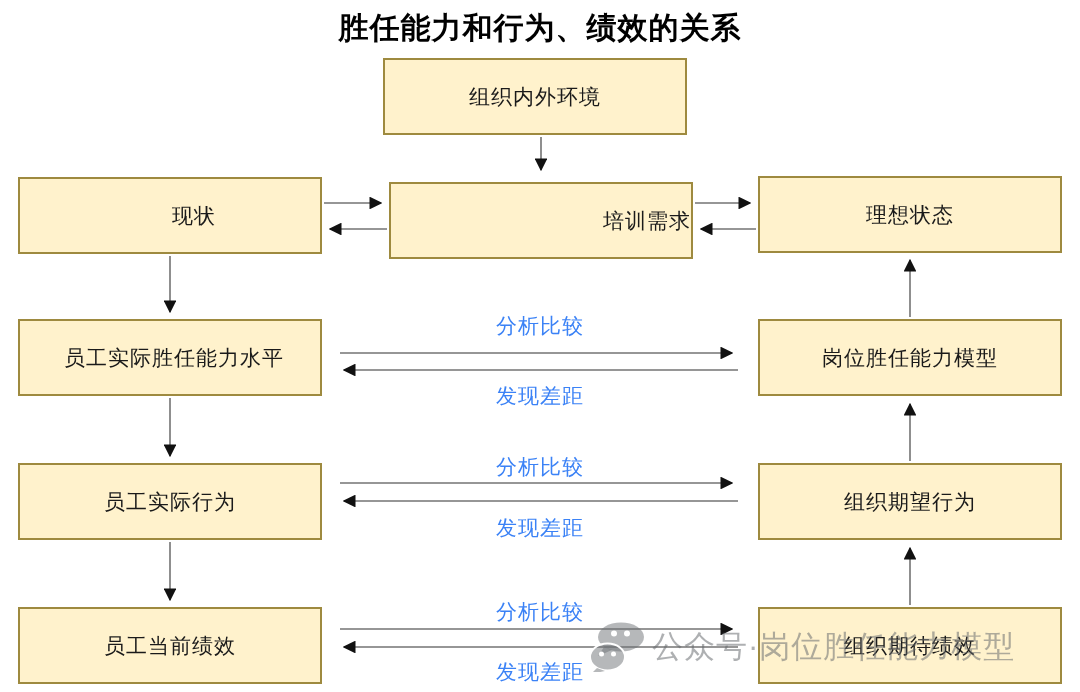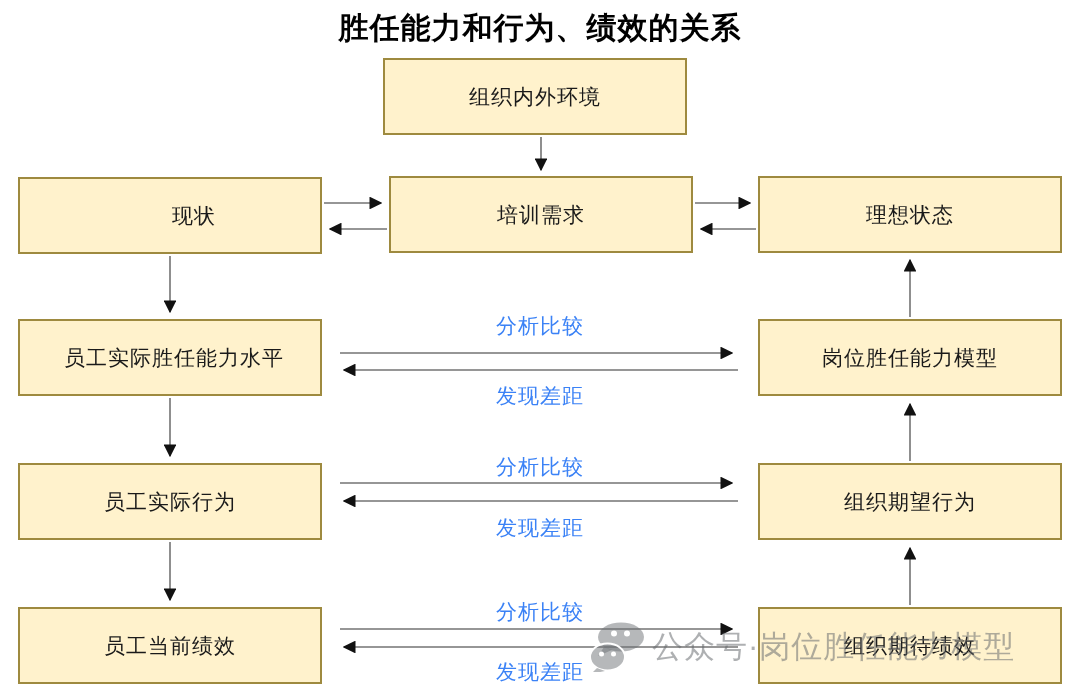--- a/index.html
+++ b/index.html
@@ -78,21 +78,21 @@
 <div class="stage">
 
   <div class="diagram-title">胜任能力和行为、绩效的关系</div>
 
   <div class="node" style="left:367px; top:58px;margin-left:16px;">
       <span>组织内外环境</span>
     </div>
   <div class="node" style="left:18px;  top:177px;padding-left:48px;">
       <span>现状</span>
     </div>
-  <div class="node" style="left:389px; top:176px;">
+  <div class="node" style="left:389px; top:182px;justify-content:flex-end;">
       <span>培训需求</span>
     </div>
   <div class="node" style="left:758px; top:176px;">
       <span>理想状态</span>
     </div>
   <div class="node" style="left:18px;  top:319px;padding-left:8px;">
       <span>员工实际胜任能力水平</span>
     </div>
   <div class="node" style="left:758px; top:319px;">
       <span>岗位胜任能力模型</span>

